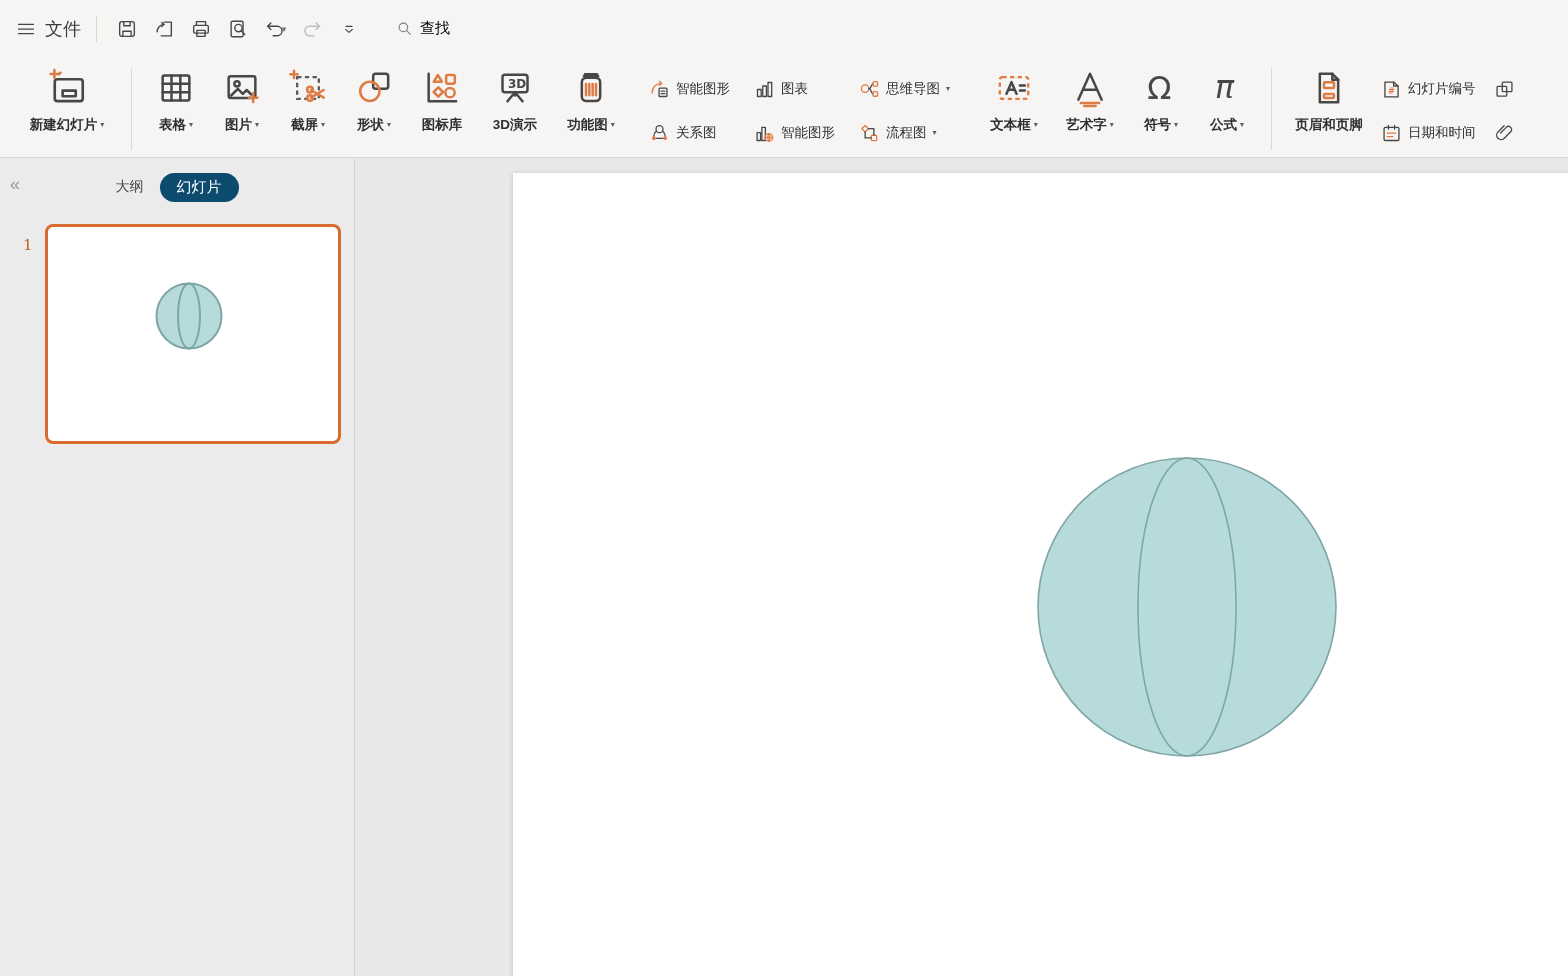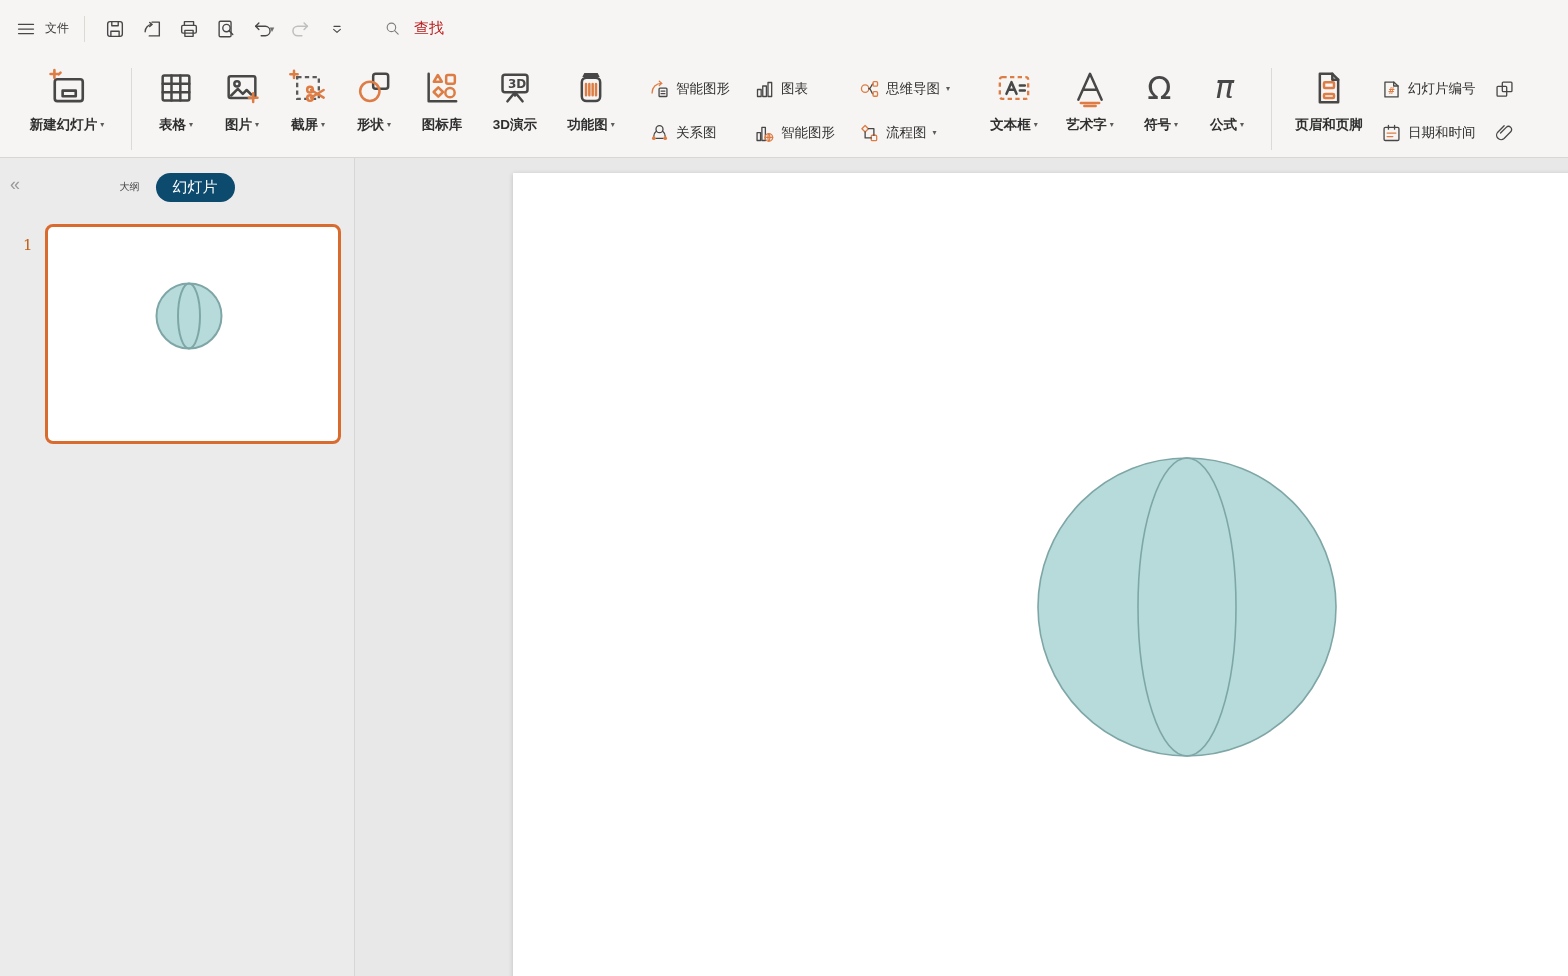--- a/index.html
+++ b/index.html
@@ -1,29 +1,29 @@
 <!DOCTYPE html>
 <html><head>
 <meta charset="utf-8">
 <style>
   * { margin:0; padding:0; box-sizing:border-box; }
   html,body { width:1568px; height:976px; overflow:hidden; }
   body { font-family:"Liberation Sans","DejaVu Sans",sans-serif; background:#e8e8e8; position:relative; color:#333; }
 
   
   #menubar { position:absolute; left:0; top:0; width:1568px; height:57px; background:#f6f5f3; display:flex; align-items:center; padding-left:16px; }
-  .mb-file { display:flex; align-items:center; gap:9px; font-size:12px; color:#3a3a3a; cursor:pointer; }
+  .mb-file { display:flex; align-items:center; gap:9px; font-size:18px; color:#3a3a3a; cursor:pointer; }
   .mb-div { width:1px; height:26px; background:#dcd9d4; margin:0 13px 0 15px; }
   .qa-btn { width:34px; height:32px; display:flex; align-items:center; justify-content:center; border-radius:4px; cursor:pointer; }
   .qa-btn + .qa-btn { margin-left:3px; }
   .qa-caret { font-size:9px; color:#6f6f6f; margin-left:-4px; }
   .tabs { display:flex; align-items:center; margin-left:26px; }
   .mtab { font-size:16px; color:#3a3a3a; padding:5px 17px; cursor:pointer; white-space:nowrap; }
   .mtab.active { background:var(--accent); color:#fff; border-radius:16px; padding:6px 18px; margin:0 6px; }
-  .mb-find { display:flex; align-items:center; gap:13px; margin-left:30px; color:#b91c1c; font-size:15px; cursor:pointer; }
+  .mb-find { display:flex; align-items:center; gap:7px; margin-left:30px; color:#000000; font-size:15px; cursor:pointer; }
 
   
   #ribbon { position:absolute; left:0; top:57px; width:1568px; height:101px; background:#f6f5f3; border-bottom:1px solid #d8d7d5; display:flex; align-items:flex-start; padding:5px 0 0 14px; }
   .rbtn { display:flex; flex-direction:column; align-items:center; padding-top:4px; cursor:pointer; border-radius:4px; }
   .rbtn .ric { height:44px; display:flex; align-items:center; justify-content:center; }
   .rlb { font-size:13.5px; color:#2f2f2f; margin-top:6px; white-space:nowrap; display:flex; align-items:center; gap:3px;font-weight:bold; }
   .caret { font-size:8px; color:#5c5c5c; line-height:1; }
   .rsep { width:1px; height:82px; background:#dcdad6; margin:6px 11px 0 11px; flex:none; }
   .w106{width:106px;} .w66{width:66px;} .w70{width:70px;} .w76{width:76px;} .w92{width:92px;text-align:center;}
   .stackgrid { display:grid; grid-template-columns:auto auto auto; grid-auto-flow:column; grid-template-rows:42px 42px; column-gap:12px; row-gap:2px; margin:6px 4px 0 14px; }
@@ -38,21 +38,21 @@
   .stL { stroke:#bfbfbf; fill:none; stroke-width:1.7; stroke-linecap:round; stroke-linejoin:round; }
   .flD { fill:#474747; } .flO { fill:#dd7d45; }
   .tD { fill:#474747; font-family:"DejaVu Sans",sans-serif; }
   .tO { fill:#dd7d45; font-family:"DejaVu Sans",sans-serif; }
 
   
   #leftpanel { position:absolute; left:0; top:158px; width:355px; bottom:0; background:#ebebeb; border-right:1px solid #d6d6d6; }
   .lp-head { height:58px; display:flex; align-items:center; position:relative; }
   .lp-collapse { position:absolute; left:10px; top:16px; color:#9a9a9a; font-size:18px; letter-spacing:-2px; cursor:pointer; }
   .lp-tabs { margin:0 auto; display:flex; align-items:center; gap:16px; }
-  .lp-tab-outline { font-size:10px; color:#474747; cursor:pointer; }
+  .lp-tab-outline { font-size:14px; color:#474747; cursor:pointer; }
   .lp-tab-slides { font-size:15px; color:#fff; background:#0c4a6e; border-radius:15px; padding:5px 17px; cursor:pointer; }
   .thumb-num { position:absolute; left:23px; top:78px; font-family:"DejaVu Serif",serif; font-size:15px; color:#c2601c; }
   .thumb { position:absolute; left:45px; top:66px; width:296px; height:220px; background:#fff; border:3px solid #d96b2f; border-radius:8px; cursor:pointer; }
 
   
   #canvas { position:absolute; left:356px; top:158px; right:0; bottom:0; background:#e8e8e8; overflow:hidden; }
   #slide { position:absolute; left:157px; top:15px; width:1404px; height:1053px; background:#fff; box-shadow:0 1px 5px rgba(0,0,0,0.18); }
   .sphere-main { position:absolute; left:523px; top:283px; }
   .sphere-thumb { position:absolute; left:106px; top:54px; }
   .sphere-line { stroke:#7fa6a6; }

